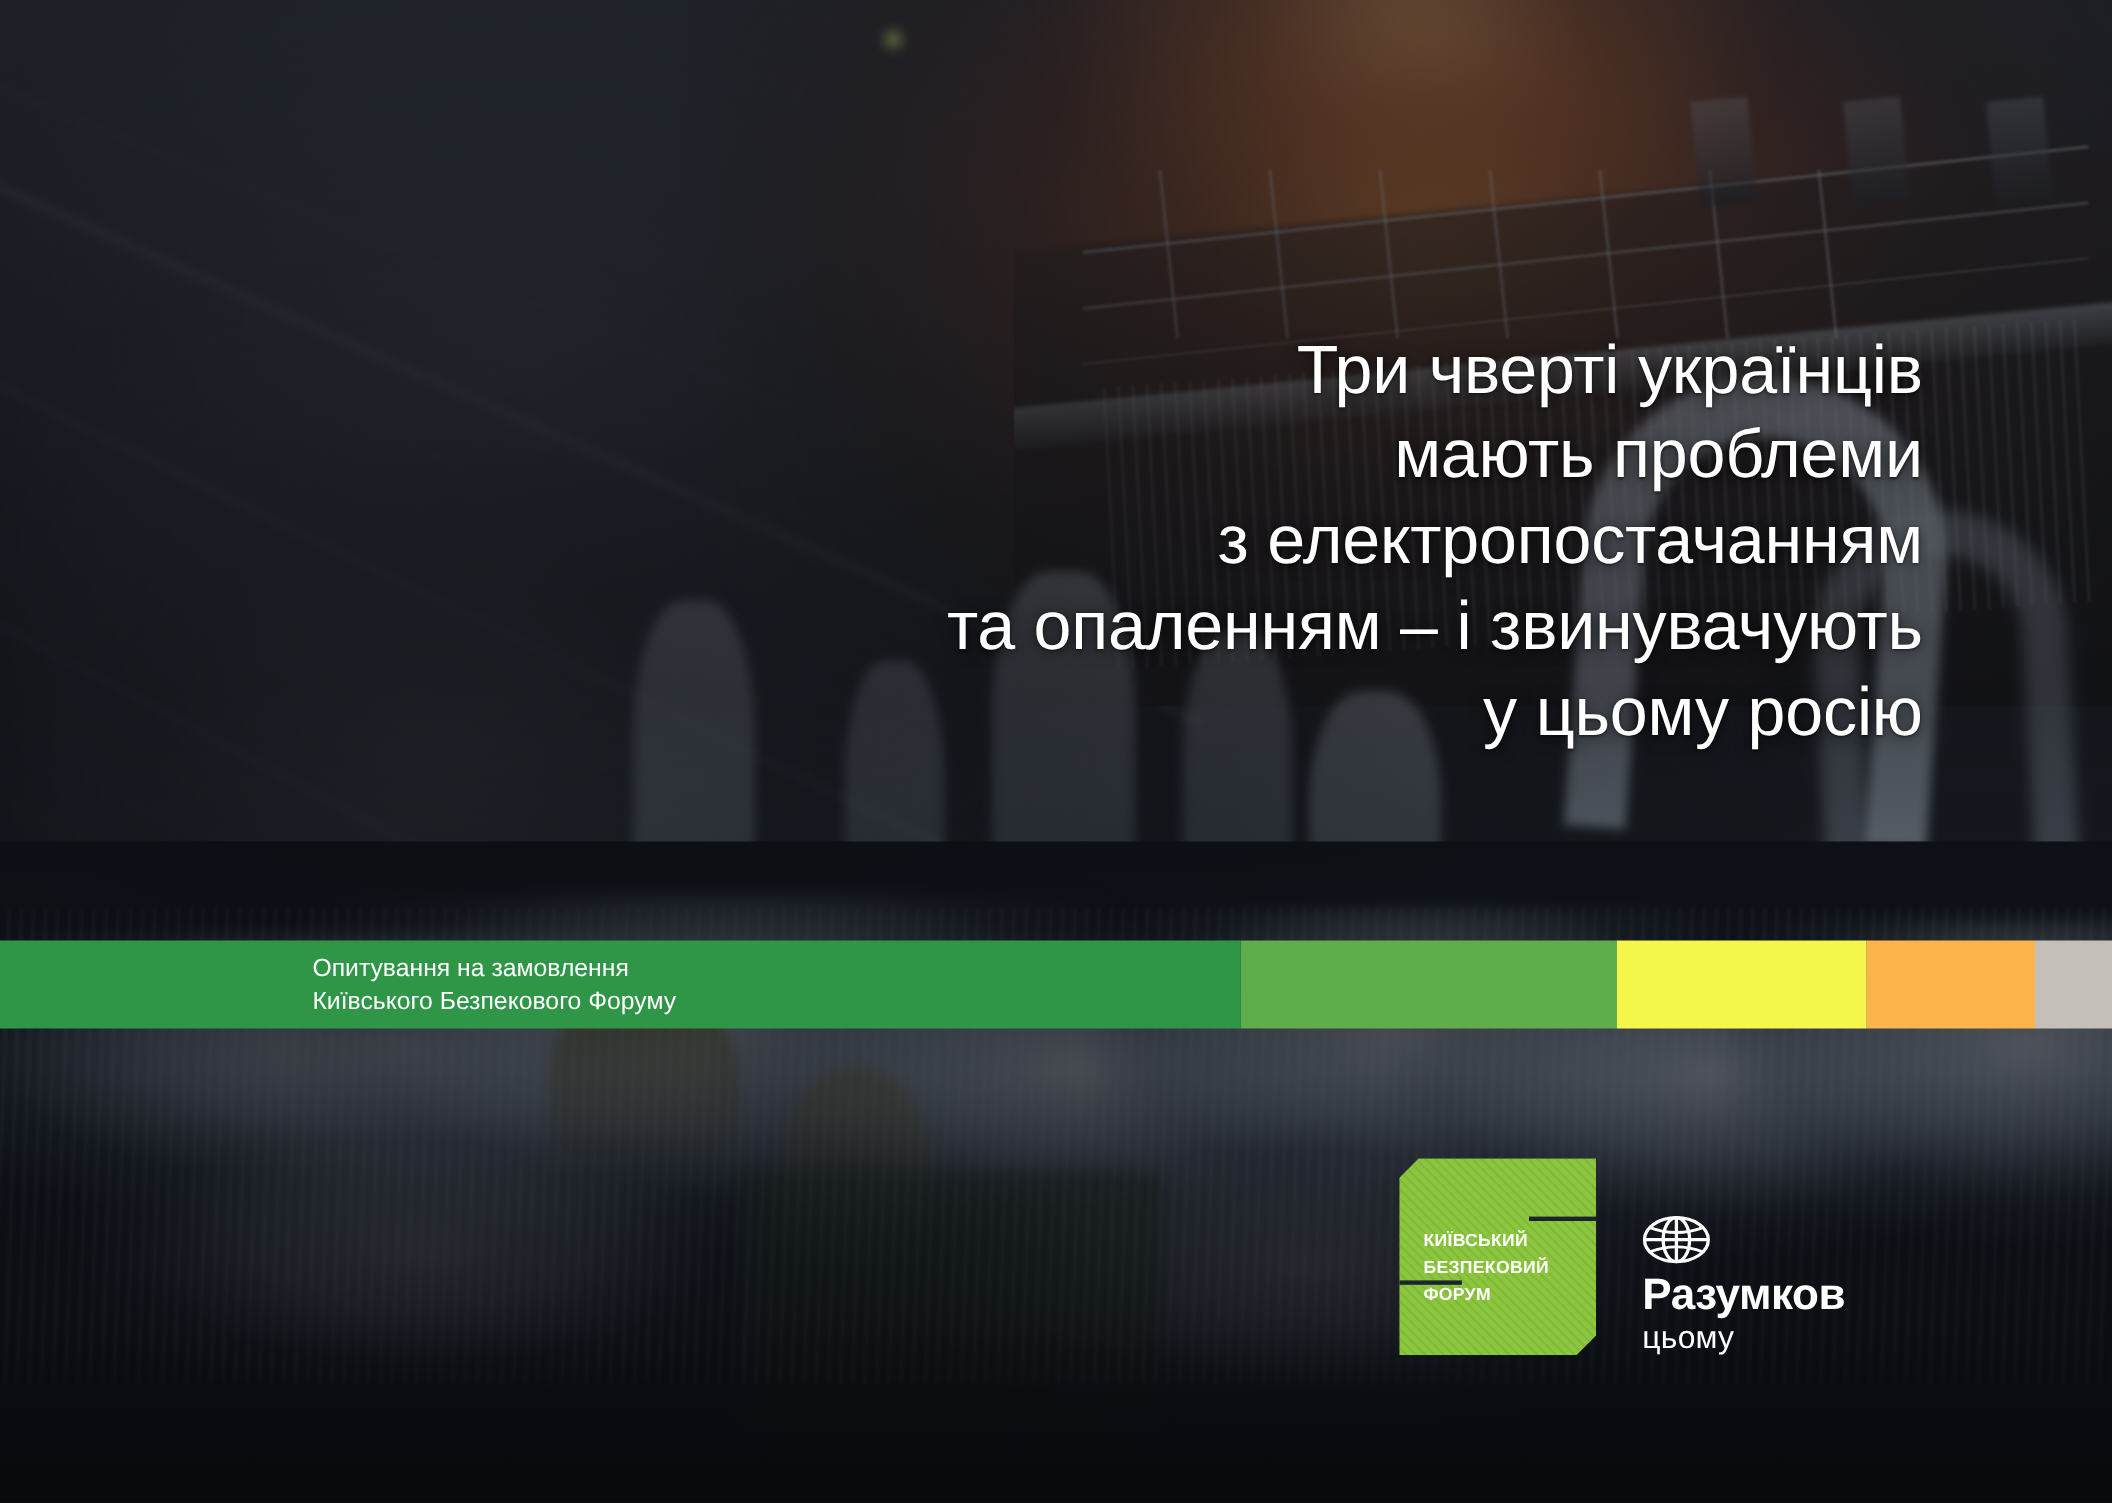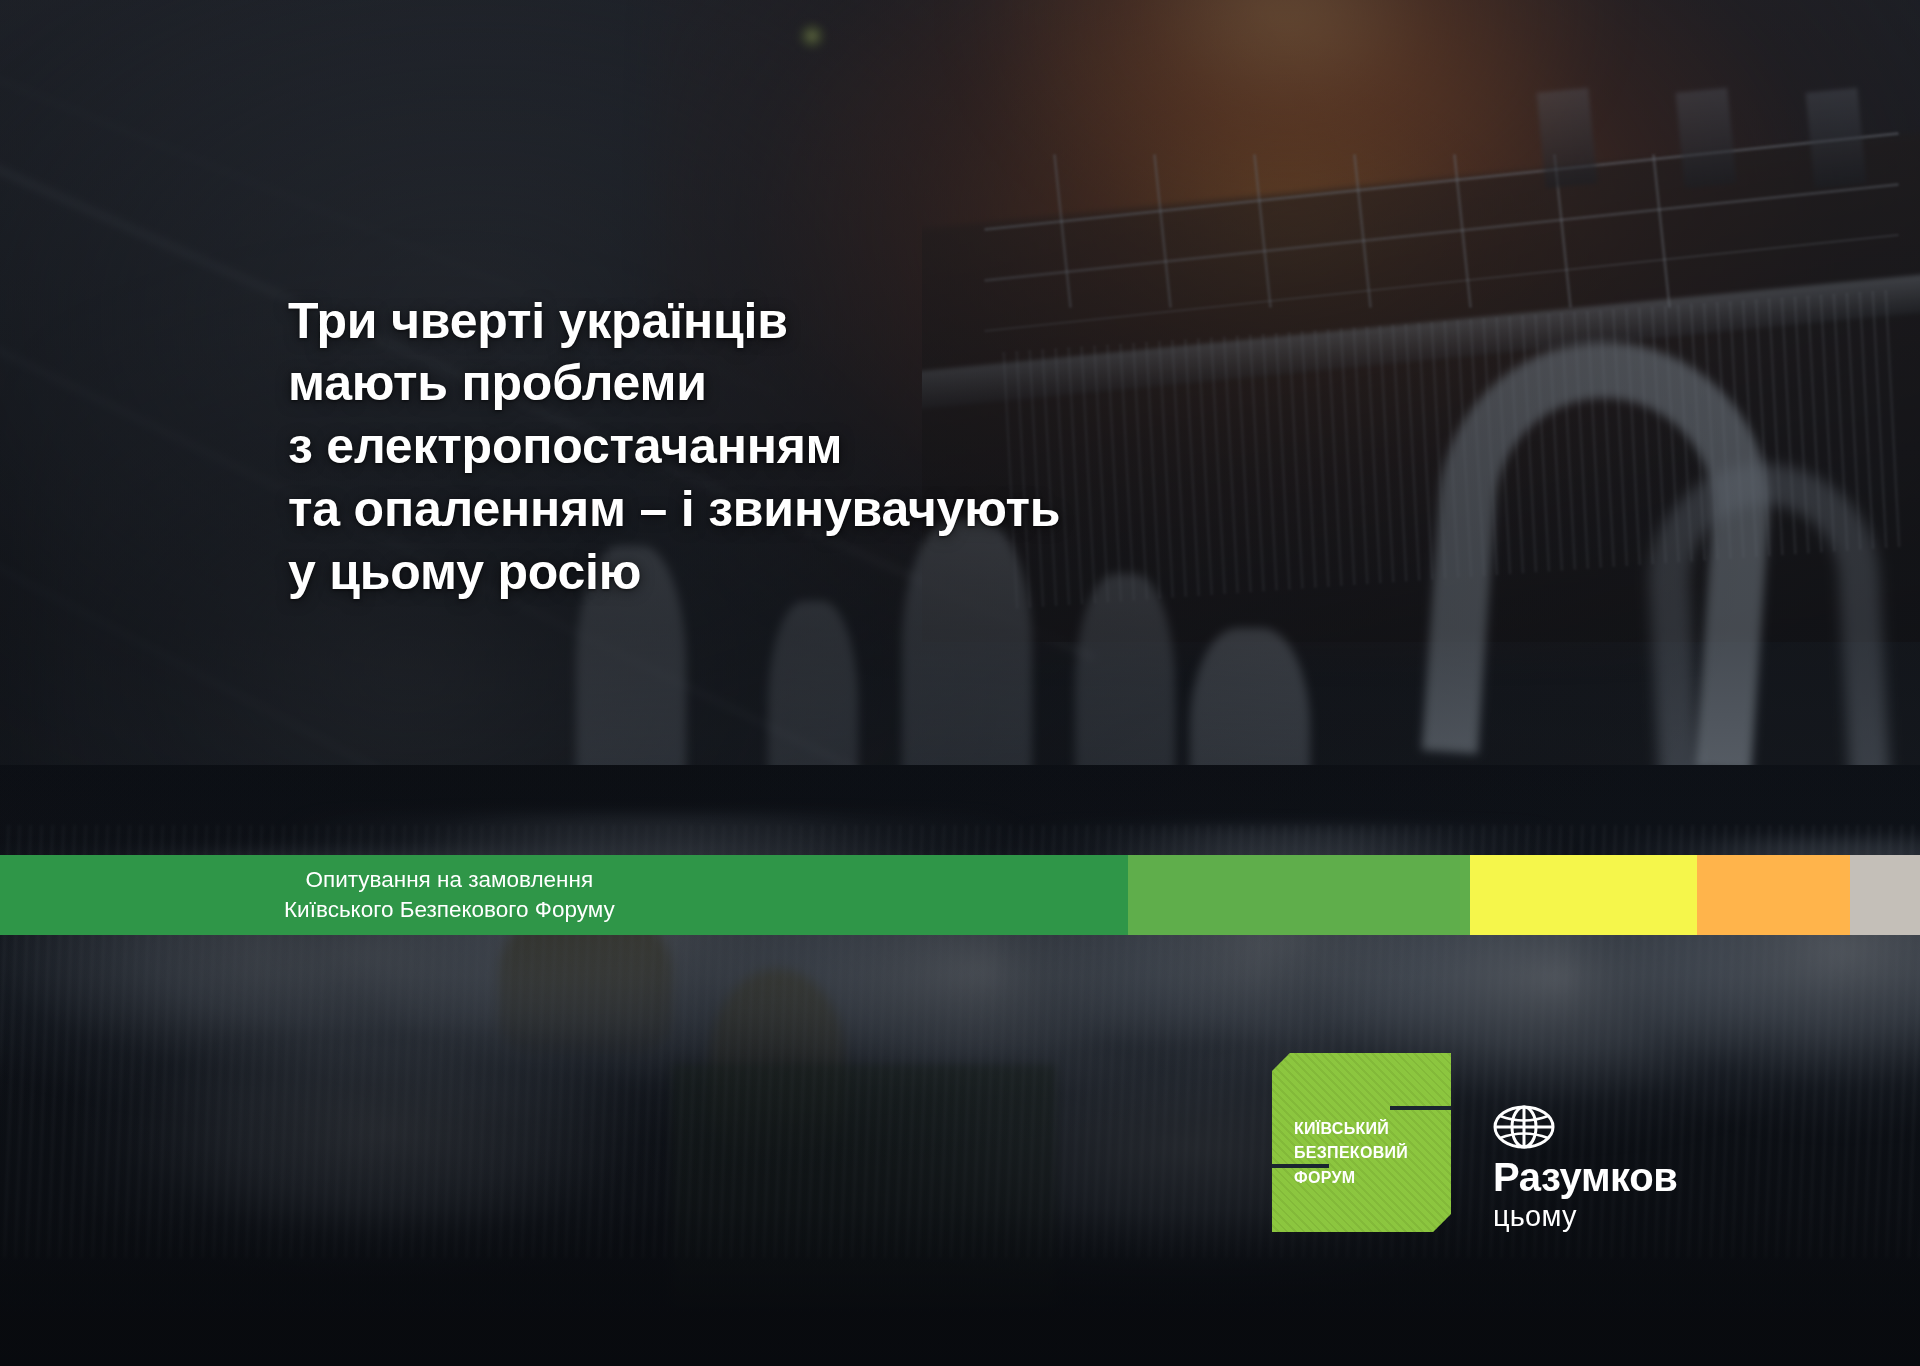--- a/index.html
+++ b/index.html
@@ -271,37 +271,37 @@
     background: linear-gradient(to bottom, rgba(10,13,18,0.52) 0%, rgba(10,13,18,0.40) 35%, rgba(8,10,14,0.62) 100%);
   }
 
   
   .headline {
     position: absolute;
     left: 288px;
     top: 256px;
     width: 1460px;
     color: #ffffff;
-    font-size: 50px;
-    font-weight: 700;
+    font-size: 62px;
+    font-weight: 400;
     line-height: 1.255;
     letter-spacing: -0.2px;
     text-shadow: 0 2px 14px rgba(0,0,0,0.55), 0 1px 3px rgba(0,0,0,0.6);
     white-space: pre-line;
+    text-align: right;
   }
 
   
   .banner {
     position: absolute;
     left: 0;
     top: 855px;
     width: 1920px;
     height: 80px;
     display: flex;
-    text-align: center;
   }
   .banner-main {
     position: relative;
     width: 1128px;
     height: 100%;
     background: #2f9648;
     display: flex;
     align-items: center;
   }
   .banner-text {

